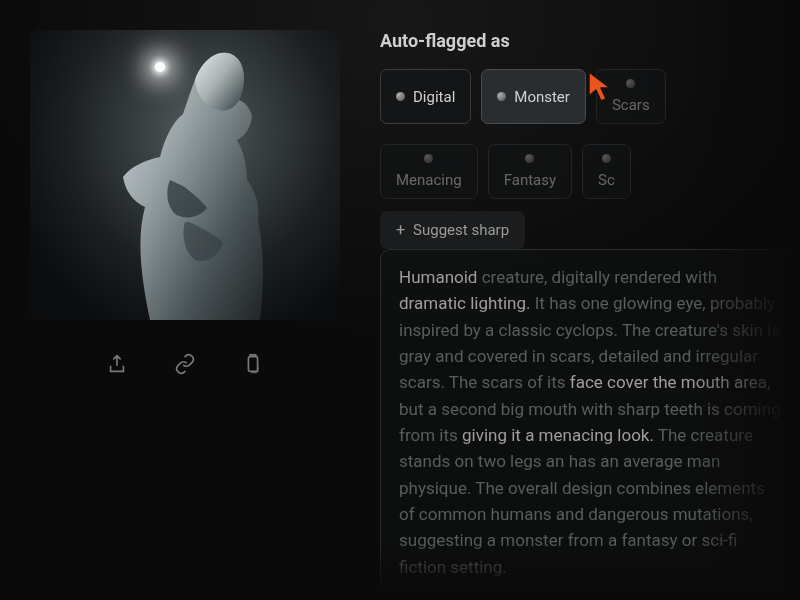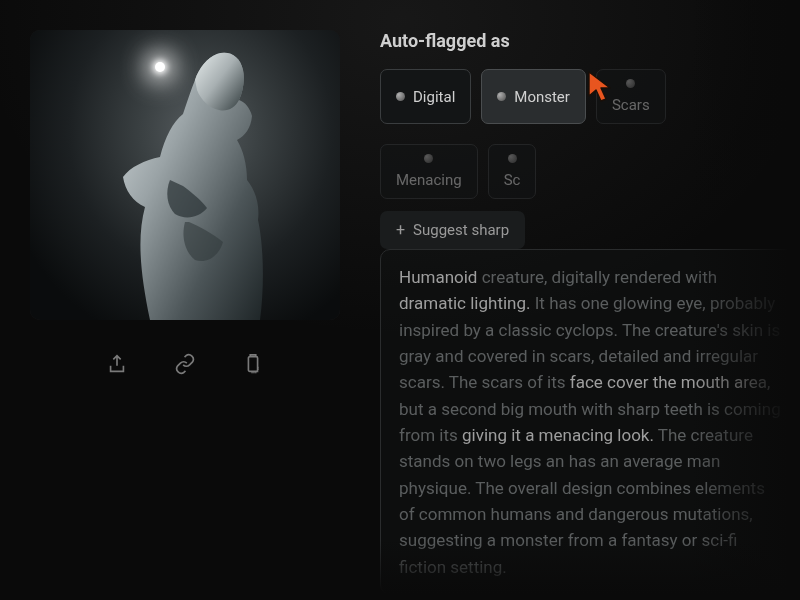--- a/index.html
+++ b/index.html
@@ -203,20 +203,24 @@
             <span>Scars</span>
           </div>
         </div>
       <div class="tag-row" id="row2">
           <div class="tag dim">
             <span class="dot"></span>
             <span>Menacing</span>
           </div>
           <div class="tag dim">
             <span class="dot"></span>
+            <span>Fantasy</span>
+          </div>
+          <div class="tag dim">
+            <span class="dot"></span>
             <span>Sc</span>
           </div>
         </div>
     </div>
     <div class="suggest-btn">
       <span class="plus">+</span>
       <span>Suggest sharp</span>
     </div>
 
     <div class="desc-box">

